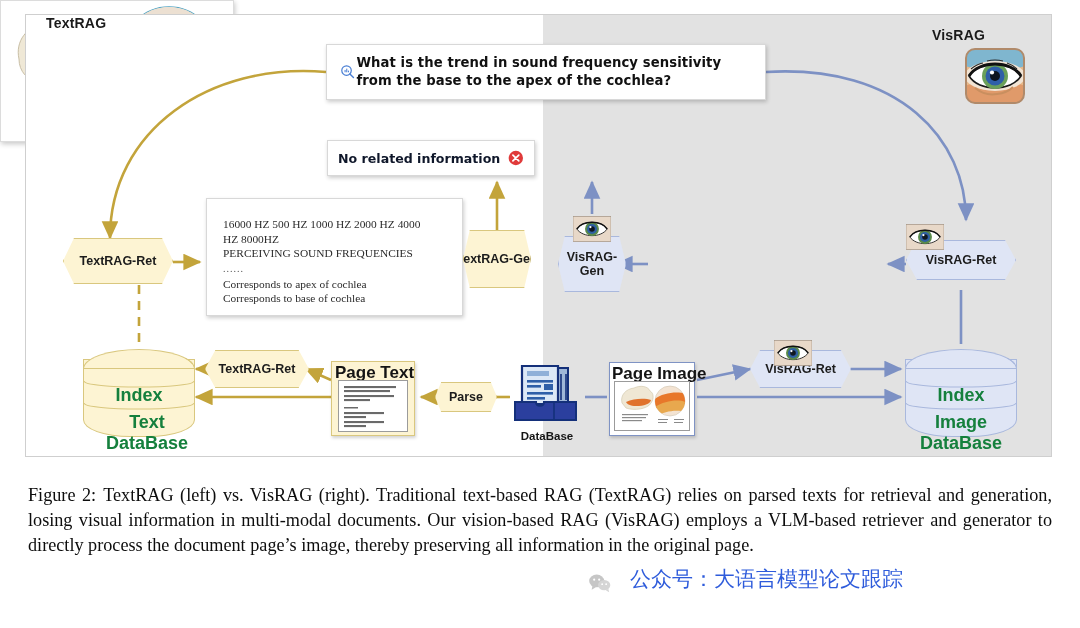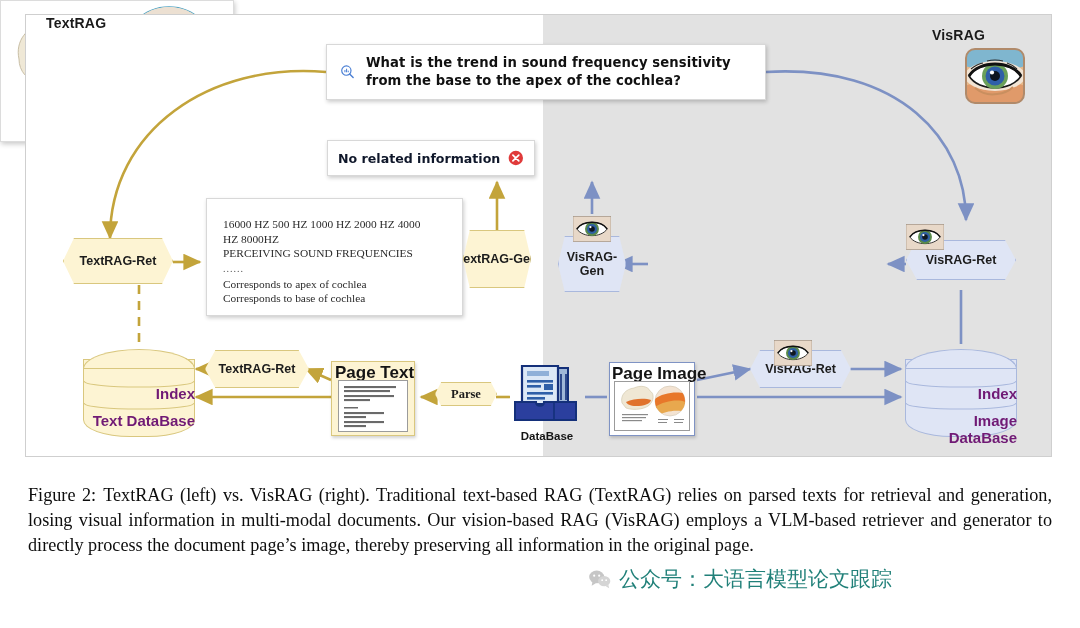--- a/index.html
+++ b/index.html
@@ -31,21 +31,21 @@
   }
   .node.y{background:#fdf4d3;border:1px solid #d9c77e;}
   .node.b{background:#dfe5f5;border:1px solid #a9b8dd;}
 
   
   .card{position:absolute;box-sizing:border-box;background:#ffffff;
     box-shadow:1px 2px 4px rgba(0,0,0,.20);}
   .card.plain{border:1px solid #d8d8d8;}
 
   
-  #query-box{left:326px;top:44px;width:440px;height:56px;display:flex;align-items:center;padding:0 12px;gap:10px;}
+  #query-box{left:326px;top:44px;width:440px;height:56px;display:flex;align-items:center;padding:0 12px;}
   #query-text{font-family:"DejaVu Sans",sans-serif;font-weight:bold;font-size:13.2px;color:#111;line-height:1.35;letter-spacing:.1px;}
 
   
   #ans-bad{left:327px;top:140px;width:208px;height:36px;display:flex;align-items:center;justify-content:center;gap:8px;padding:0 10px;}
   #ans-good{left:553px;top:140px;width:124px;height:36px;display:flex;align-items:center;justify-content:center;gap:6px;padding:0 8px;}
   .ans-text{font-family:"DejaVu Sans",sans-serif;font-weight:bold;font-size:12.6px;color:#0f172a;white-space:nowrap;}
 
   
   #parsed-card{left:206px;top:198px;width:257px;height:118px;padding:18px 14px 10px 16px;}
   #parsed-card .ptxt{font-family:"Liberation Serif",serif;font-size:11.4px;color:#2b2b2b;line-height:1.28;}
@@ -62,21 +62,21 @@
   #page-image-box{left:609px;top:362px;width:86px;height:74px;background:#ffffff;border:1.5px solid #7f93c4;
      box-shadow:1px 2px 3px rgba(0,0,0,.18);}
   .thumb-label{position:absolute;font-weight:bold;font-size:17px;color:#141414;white-space:nowrap;}
   #page-text-label{left:335px;top:363px;}
   #page-image-label{left:612px;top:364px;}
 
   
   .db{position:absolute;}
   .db .top{position:absolute;left:0;top:0;width:100%;height:20px;border-radius:50%/100% 100% 0 0;box-sizing:border-box;}
   .db .body{position:absolute;left:0;top:10px;width:100%;box-sizing:border-box;border-top:none;}
-  .db .lbl{position:absolute;width:100%;text-align:right;font-weight:bold;font-size:15px;color:#701a75;}
+  .db .lbl{position:absolute;width:100%;text-align:center;font-weight:bold;font-size:18px;color:#15803d;}
   #db-left{left:83px;top:349px;width:112px;height:94px;}
   #db-left .top{background:#fdf4d3;border:1px solid #d9c77e;}
   #db-left .body{height:78px;background:#fdf4d3;border:1px solid #d9c77e;border-radius:0 0 42% 42%/0 0 22% 22%;}
   #db-right{left:905px;top:349px;width:112px;height:94px;}
   #db-right .top{background:#dfe5f5;border:1px solid #a9b8dd;}
   #db-right .body{height:78px;background:#dfe5f5;border:1px solid #a9b8dd;border-radius:0 0 42% 42%/0 0 22% 22%;}
 
   
   #documents{position:absolute;left:510px;top:362px;width:72px;height:62px;}
   #documents-label{position:absolute;left:507px;top:430px;width:80px;text-align:center;font-weight:bold;font-size:11.5px;color:#151515;}
@@ -88,22 +88,22 @@
   #eye-ret-right{left:906px;top:224px;width:38px;height:26px;}
   #visrag-logo{left:965px;top:48px;width:60px;height:56px;}
 
   
   #caption{position:absolute;left:28px;top:483px;width:1024px;
     font-family:"Liberation Serif",serif;font-size:18.2px;color:#0d0d0d;line-height:1.38;
     text-align:justify;text-justify:inter-word;}
   #caption .sp{display:inline-block;width:7px;}
 
   
-  #watermark{position:absolute;left:588px;top:565px;display:flex;align-items:center;gap:7px;
-    color:#0f766e;font-size:21px;font-family:"DejaVu Sans",sans-serif;white-space:nowrap;opacity:.92;}
+  #watermark{position:absolute;left:588px;top:565px;display:flex;align-items:flex-end;gap:18px;
+    color:#1d4ed8;font-size:21px;font-family:"DejaVu Sans",sans-serif;white-space:nowrap;opacity:.92;}
   #watermark .wm-ic{width:24px;height:20px;flex:none;}
 </style>
 </head>
 <body>
 
 <div id="figure">
 
   <div class="panel" id="panel-left"></div>
   <div class="panel" id="panel-right"></div>
 
@@ -195,21 +195,21 @@
 
   <div class="node y" style="left:463px;top:230px;width:68px;height:58px;flex-direction:row;">
     <span>TextRAG-</span>
     <span>Gen</span>
   </div>
 
   <div class="node y" style="left:205px;top:350px;width:104px;height:38px;">
     <span>TextRAG-Ret</span>
   </div>
 
-  <div class="node y" style="left:435px;top:382px;width:62px;height:24px;font-family:Liberation Serif, serif;">
+  <div class="node y" style="left:435px;top:382px;width:62px;height:30px;">
     <span>Parse</span>
   </div>
 
   <div class="node b" style="left:558px;top:236px;width:68px;height:56px;flex-direction:column;">
     <span>VisRAG-</span>
     <span>Gen</span>
   </div>
 
   <div class="node b" style="left:906px;top:240px;width:110px;height:40px;">
     <span>VisRAG-Ret</span>
@@ -387,21 +387,21 @@
   <div class="db" id="db-left">
     <div class="body"></div>
     <div class="top"></div>
     <svg style="position:absolute;left:0;top:30px;width:112px;height:14px;" viewBox="0 0 112 14">
       <path d="M1,2 C1,10 111,10 111,2" fill="none" stroke="#d9c77e" stroke-width="1.1"></path>
     </svg>
     <svg style="position:absolute;left:0;top:52px;width:112px;height:14px;" viewBox="0 0 112 14">
       <path d="M1,2 C1,10 111,10 111,2" fill="none" stroke="#d9c77e" stroke-width="1.1"></path>
     </svg>
     <div class="lbl" style="top:36px;">Index</div>
-    <div class="lbl" style="top:63px;">Text DataBase</div>
+    <div class="lbl" style="top:63px;margin-left:8px;">Text DataBase</div>
   </div>
 
   <div class="db" id="db-right">
     <div class="body"></div>
     <div class="top"></div>
     <svg style="position:absolute;left:0;top:30px;width:112px;height:14px;" viewBox="0 0 112 14">
       <path d="M1,2 C1,10 111,10 111,2" fill="none" stroke="#a9b8dd" stroke-width="1.1"></path>
     </svg>
     <svg style="position:absolute;left:0;top:52px;width:112px;height:14px;" viewBox="0 0 112 14">
       <path d="M1,2 C1,10 111,10 111,2" fill="none" stroke="#a9b8dd" stroke-width="1.1"></path>

